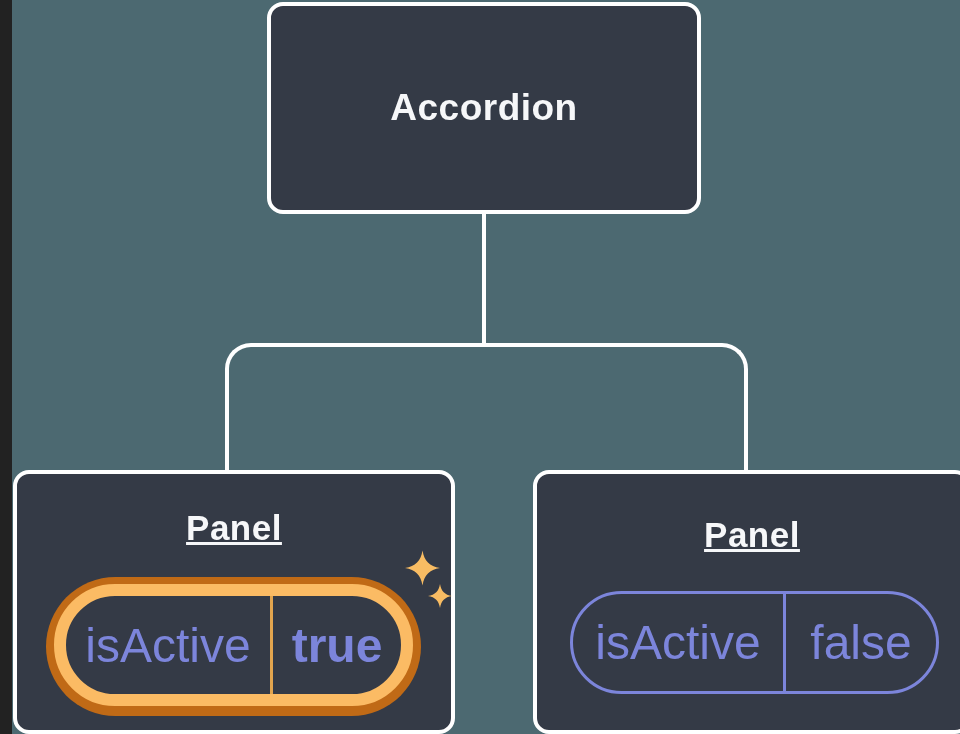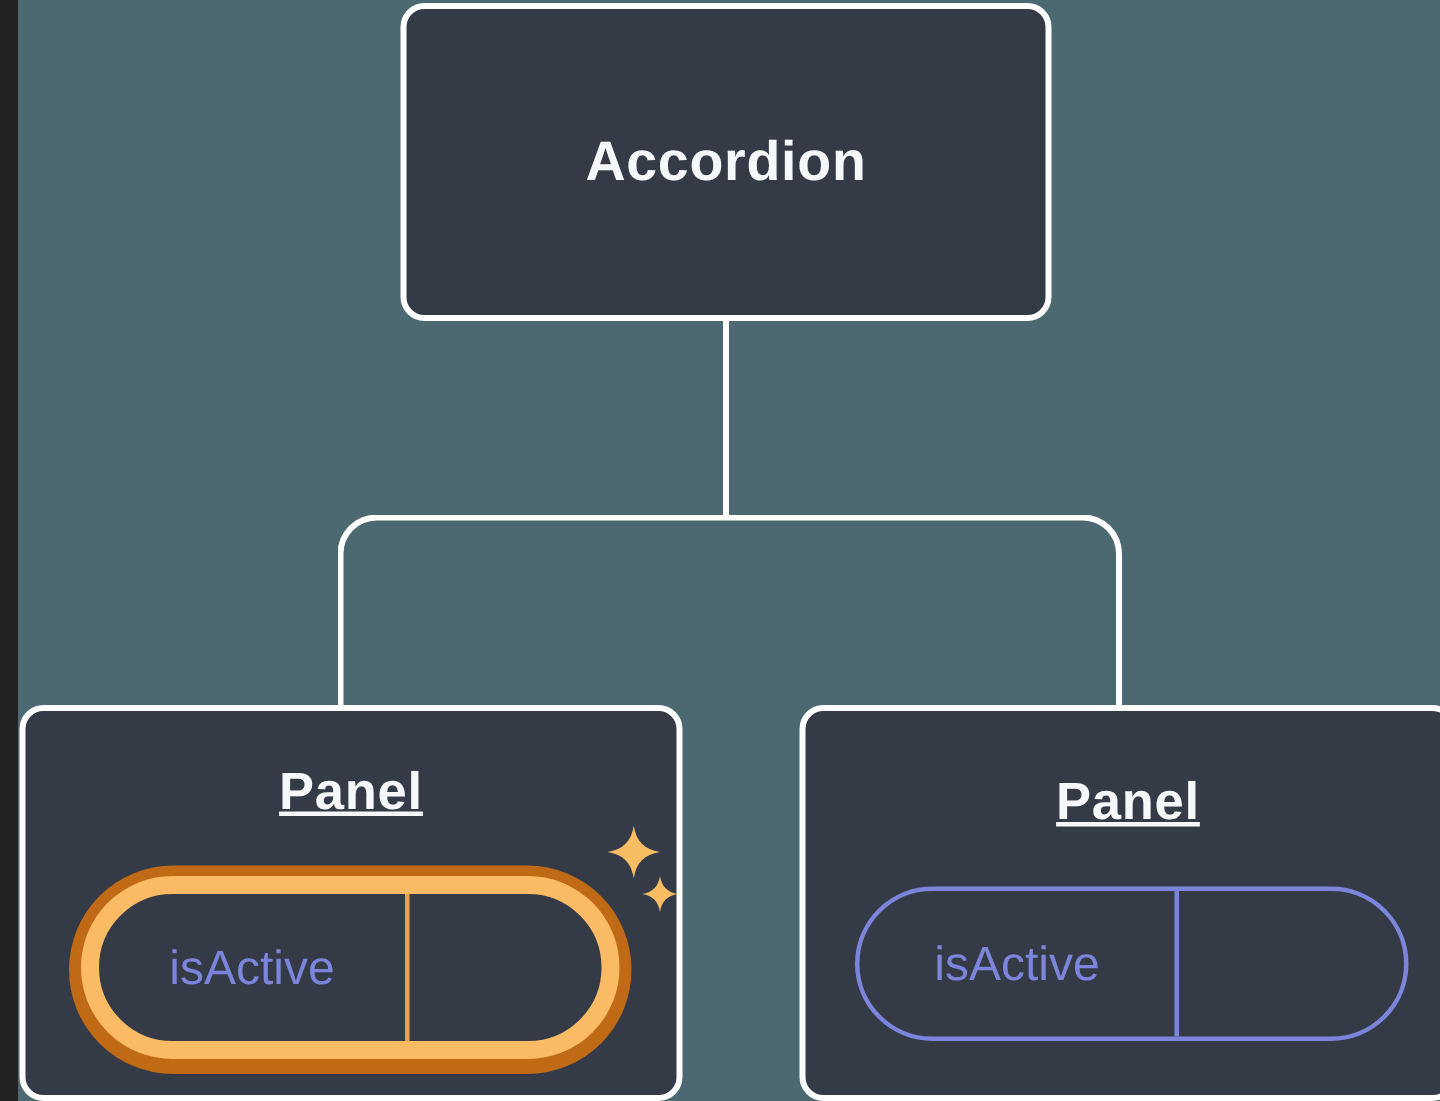--- a/index.html
+++ b/index.html
@@ -92,21 +92,21 @@
     width: 369px; height: 103px;
     border: 3px solid var(--purple, #7C85DB);
     border-radius: 999px;
     display: flex; align-items: stretch;
     overflow: hidden;
   }
 
   .pill-cell {
     display: flex; align-items: center; justify-content: center;
     color: var(--purple, #7C85DB);
-    font-size: 32px;
+    font-size: 48px;
     font-weight: 400;
     text-align: right;
   }
   .cell-key-hl   { width: 204px; }
   .cell-val-hl   { flex: 1; font-weight: 700; }
   .cell-key-pl   { width: 210px; }
   .cell-val-pl   { flex: 1; }
 
   .divider-gold   { width: 3px; background: var(--divider_gold, #E2A44E); }
   .divider-purple { width: 3px; background: var(--purple, #7C85DB); }
@@ -127,33 +127,35 @@
   <div class="conn-v"></div>
   <div class="conn-bracket"></div>
 
   <div class="card panel-left">
     <div class="panel-title">Panel</div>
 
     <div class="pill-outer">
       <div class="pill-gold">
         <div class="pill-cell cell-key-hl">isActive</div>
         <div class="divider-gold"></div>
+        <div class="pill-cell cell-val-hl">true</div>
       </div>
     </div>
 
     <svg class="sparkle sparkle-large" viewBox="0 0 100 100" aria-hidden="true">
       <path d="M50 0 C55 30 70 45 100 50 C70 55 55 70 50 100 C45 70 30 55 0 50 C30 45 45 30 50 0 Z" fill="#F8BC63"></path>
     </svg>
     <svg class="sparkle sparkle-small" viewBox="0 0 100 100" aria-hidden="true">
       <path d="M50 0 C55 30 70 45 100 50 C70 55 55 70 50 100 C45 70 30 55 0 50 C30 45 45 30 50 0 Z" fill="#F8BC63"></path>
     </svg>
   </div>
 
   <div class="card panel-right">
     <div class="panel-title">Panel</div>
 
     <div class="pill-plain">
       <div class="pill-cell cell-key-pl">isActive</div>
       <div class="divider-purple"></div>
+      <div class="pill-cell cell-val-pl">false</div>
     </div>
   </div>
 
 </div>
 
 </body></html>

